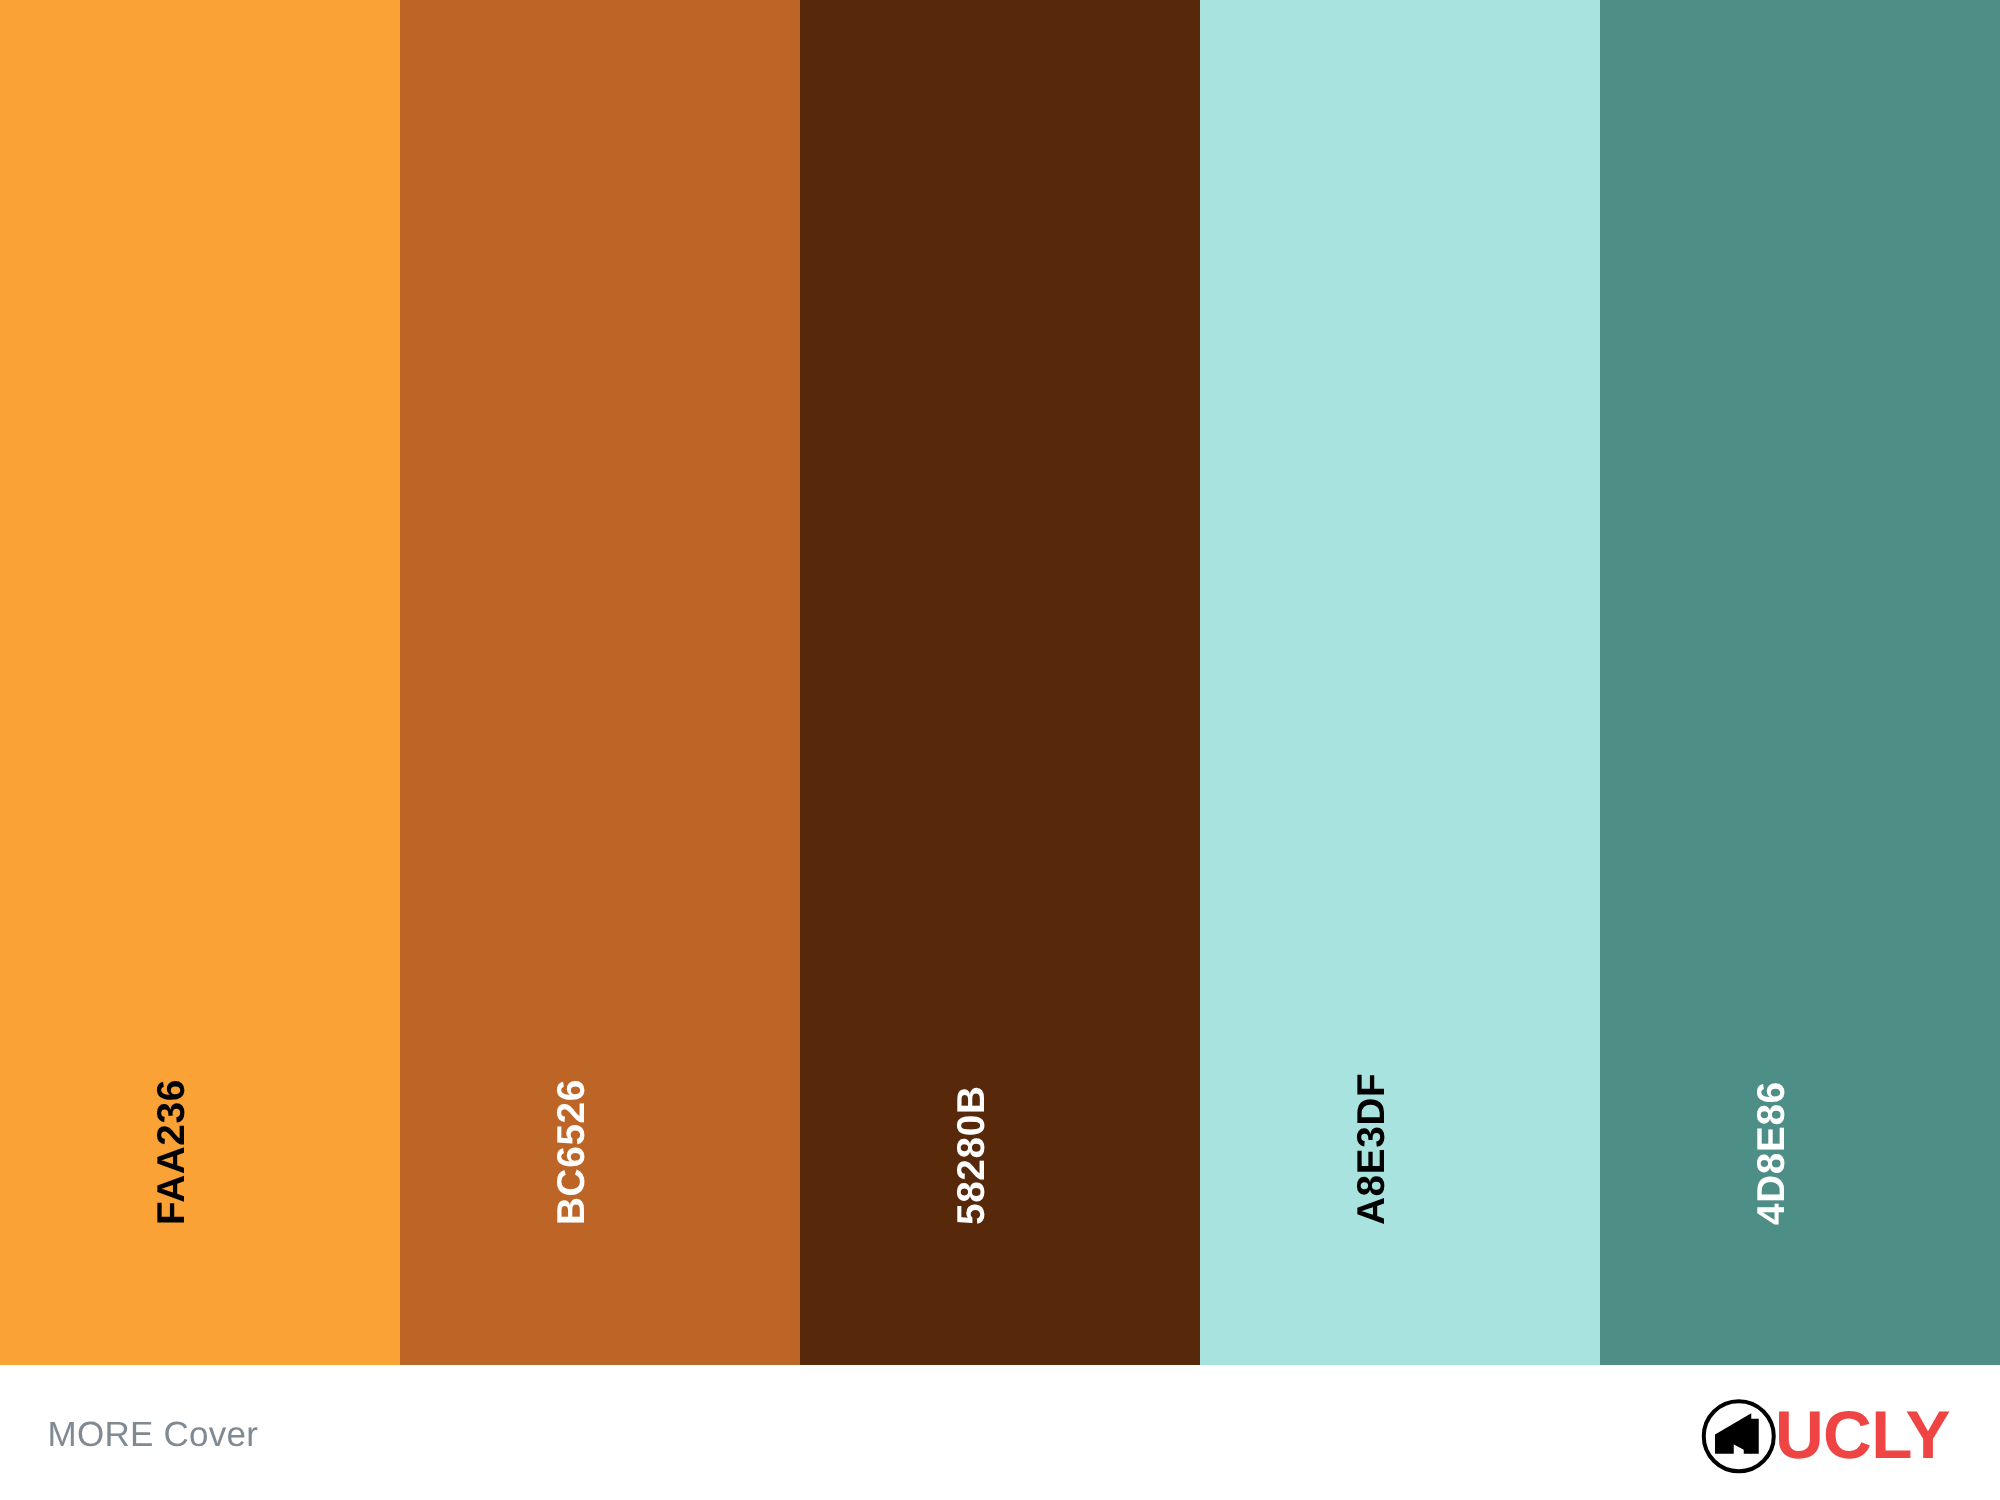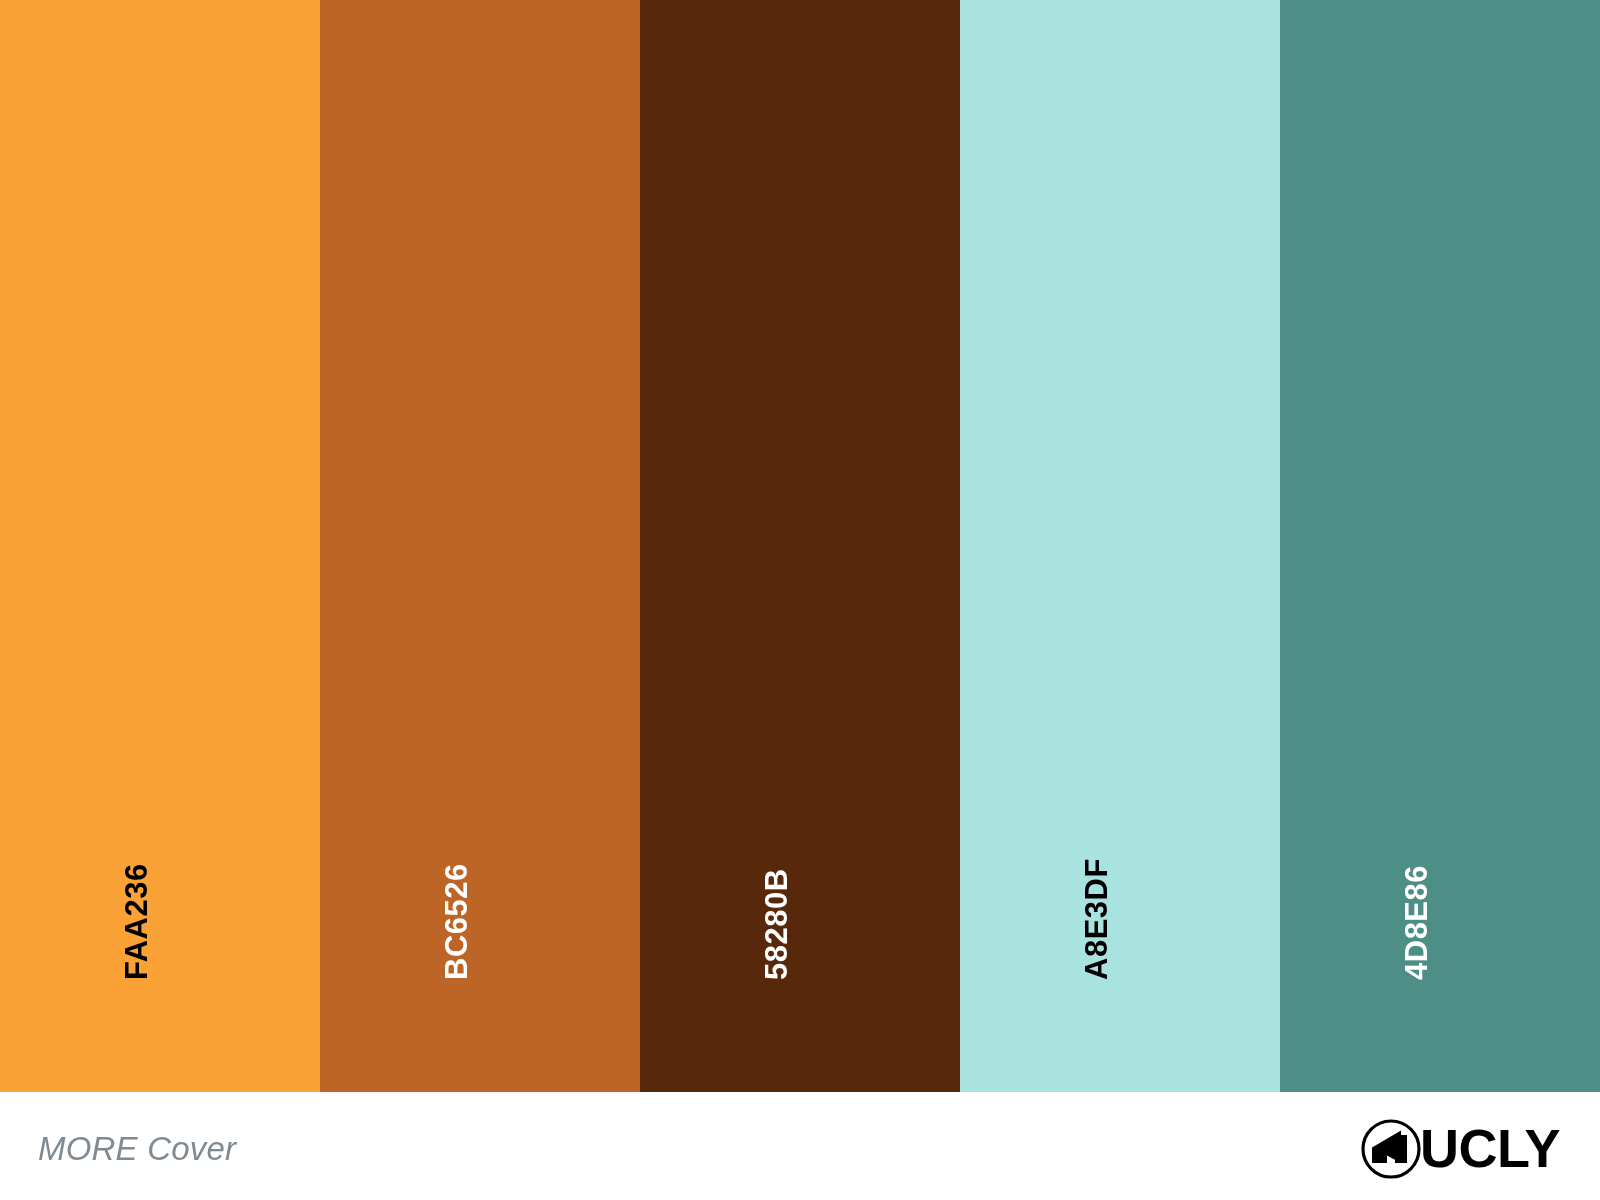--- a/index.html
+++ b/index.html
@@ -63,26 +63,25 @@
     height: 108px;
     background: #ffffff;
     display: flex;
     align-items: center;
     justify-content: space-between;
     box-sizing: border-box;
     padding: 0 40px 0 38px;
   }
   .footer-caption {
     font-family: "Liberation Sans", sans-serif;
-    font-size: 33px;
+    font-size: 28px;
     color: #808a93;
     letter-spacing: 0.2px;
     line-height: 1;
     padding-top: 4px;
-    font-style: italic;
   }
   .brand-logo {
     display: flex;
     align-items: center;
     gap: 0px;
     padding-top: 6px;
   }
   .brand-mark {
     display: block;
     width: 62px;
@@ -135,18 +134,18 @@
 
     <div class="brand-logo">
       <span class="brand-mark">
         <svg viewBox="0 0 62 62" width="62" height="62" aria-hidden="true">
           <circle cx="31" cy="31" r="28" fill="none" stroke="#000000" stroke-width="3.2"></circle>
           <path d="M12 45 L12 29.5 L27 29.5 L27 45 Z" fill="#000000"></path>
           <path d="M12 29.5 L41 12.5 L41 45 L12 29.5 Z" fill="#000000"></path>
           <path d="M35 17 L47 17 L47 45 L35 45 Z" fill="#000000"></path>
         </svg>
       </span>
-      <span class="brand-wordmark" style="color: #000000;">UCLY</span>
+      <span class="brand-wordmark" style="color: #ef4444;">UCLY</span>
     </div>
 
   </div>
 
 </div>
 
 </body></html>

